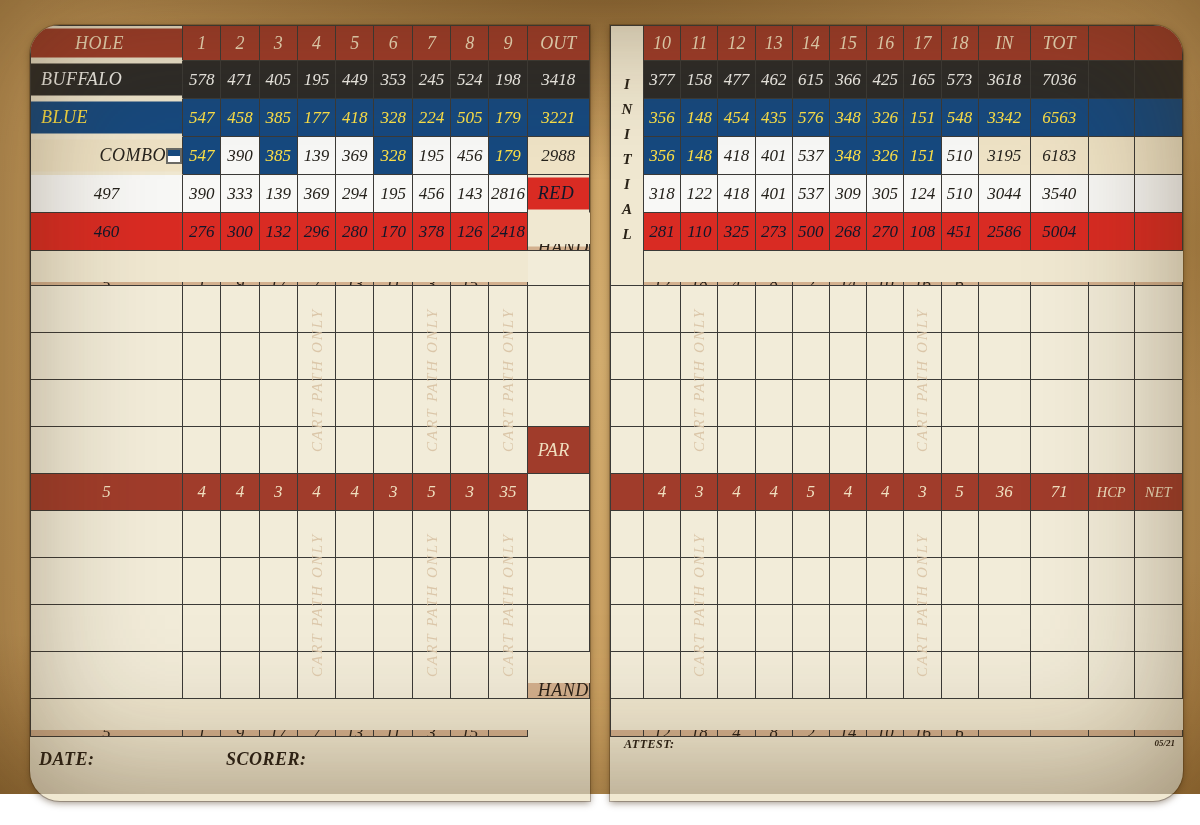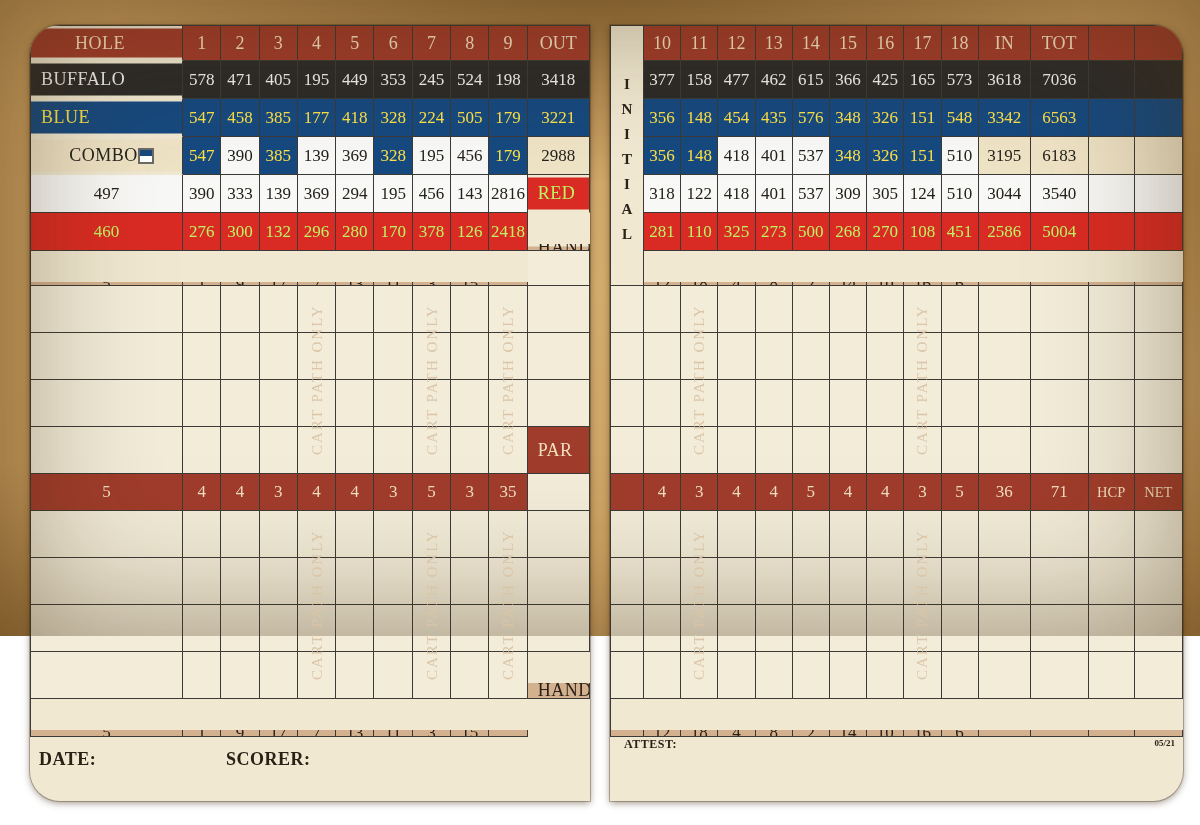--- a/index.html
+++ b/index.html
@@ -6,29 +6,30 @@
     --hdr:#A03C2B; --black:#2C2B29; --blue:#16497F; --whiterow:#F8F8F6;
     --red:#D92B23; --tan:#D3B08E; --cream:#F0E8D1; --blank:#F2ECD9;
     --combocream:#EFE3C6; --line:#3B3A37; --cart:#DAC5A7; --ink:#26231D;
   }
   html,body{margin:0;padding:0;}
   body{
     width:1200px;height:825px;overflow:hidden;
     font-family:"Liberation Serif","DejaVu Serif",serif;
   }
   .stage{
-    position:relative;width:1200px;height:636px;
+    position:relative;width:1200px;height:794px;
     background:
       radial-gradient(900px 320px at 50% -4%, rgba(96,60,18,.55), transparent 65%),
       radial-gradient(700px 380px at -5% 108%, rgba(110,70,24,.5), transparent 60%),
       radial-gradient(760px 420px at 104% 102%, rgba(150,100,40,.45), transparent 60%),
       radial-gradient(500px 260px at 102% 30%, rgba(170,125,60,.5), transparent 65%),
       radial-gradient(160px 90px at 78% 42%, rgba(150,105,45,.35), transparent 70%),
       radial-gradient(120px 70px at 12% 60%, rgba(150,105,45,.3), transparent 70%),
       radial-gradient(1500px 900px at 50% 45%, #D2AC6E 0%, #C69A5B 55%, #A87C3C 100%);
+    font-style: italic;
   }
   .stage::after{
     content:"";position:absolute;inset:0;pointer-events:none;
     box-shadow:inset 0 0 150px rgba(70,45,12,.55);
   }
   .card{
     position:absolute;top:25px;height:776px;background:var(--cream);
     overflow:hidden;box-shadow:0 2px 7px rgba(60,38,12,.5), 0 0 0 1px rgba(60,40,15,.3);
   }
   .card-left{left:30px;width:560px;border-radius:30px 0 0 30px;}
@@ -46,28 +47,28 @@
     font-size:17px;color:var(--ink);overflow:hidden;white-space:nowrap;
   }
   .lbl{justify-content:flex-start;padding-left:10px;font-size:18px;letter-spacing:.5px;}
   .hole-hdr{padding-left:44px;}
   .hdr{background:var(--hdr);color:#F2DFBE;font-size:18px;}
   .t-buffalo{background:var(--black);color:#F0EFEA;}
   .t-blue{background:var(--blue);color:#fde047;}
   .t-combo{background:var(--combocream);color:var(--ink);}
   .t-combolbl{background:var(--combocream);color:var(--ink);}
   .t-white{background:var(--whiterow);color:#24211B;}
-  .t-red{background:var(--red);color:#bef264;}
+  .t-red{background:var(--red);color:#0f172a;}
   .t-tan{background:var(--tan);color:#2A2118;margin-top:31px;}
   .t-par{background:var(--hdr);color:#F0DFBF;}
   .blank{background:var(--blank);}
   .sm{font-size:14.5px;}
   .gap{box-shadow:inset 0 2.5px 0 var(--cream), inset 0 -2.5px 0 var(--cream);border-bottom-color:var(--cream);}
   .gapt{box-shadow:inset 0 2.5px 0 var(--cream);}
-  .with-icon{justify-content:center;}
+  .with-icon{justify-content:flex-end;}
   .combo-icon{
     width:16px;height:16px;border:2px solid #6b6b66;box-sizing:border-box;
     background:linear-gradient(var(--blue) 0 50%, #ffffff 50% 100%);
   }
   .initial-cell{
     grid-row:span 7;background:var(--cream);
     flex-direction:column;justify-content:flex-start;padding-top:46px;
     font-weight:bold;font-size:15px;color:#2A2318;line-height:25px;
   }
   .cart{

